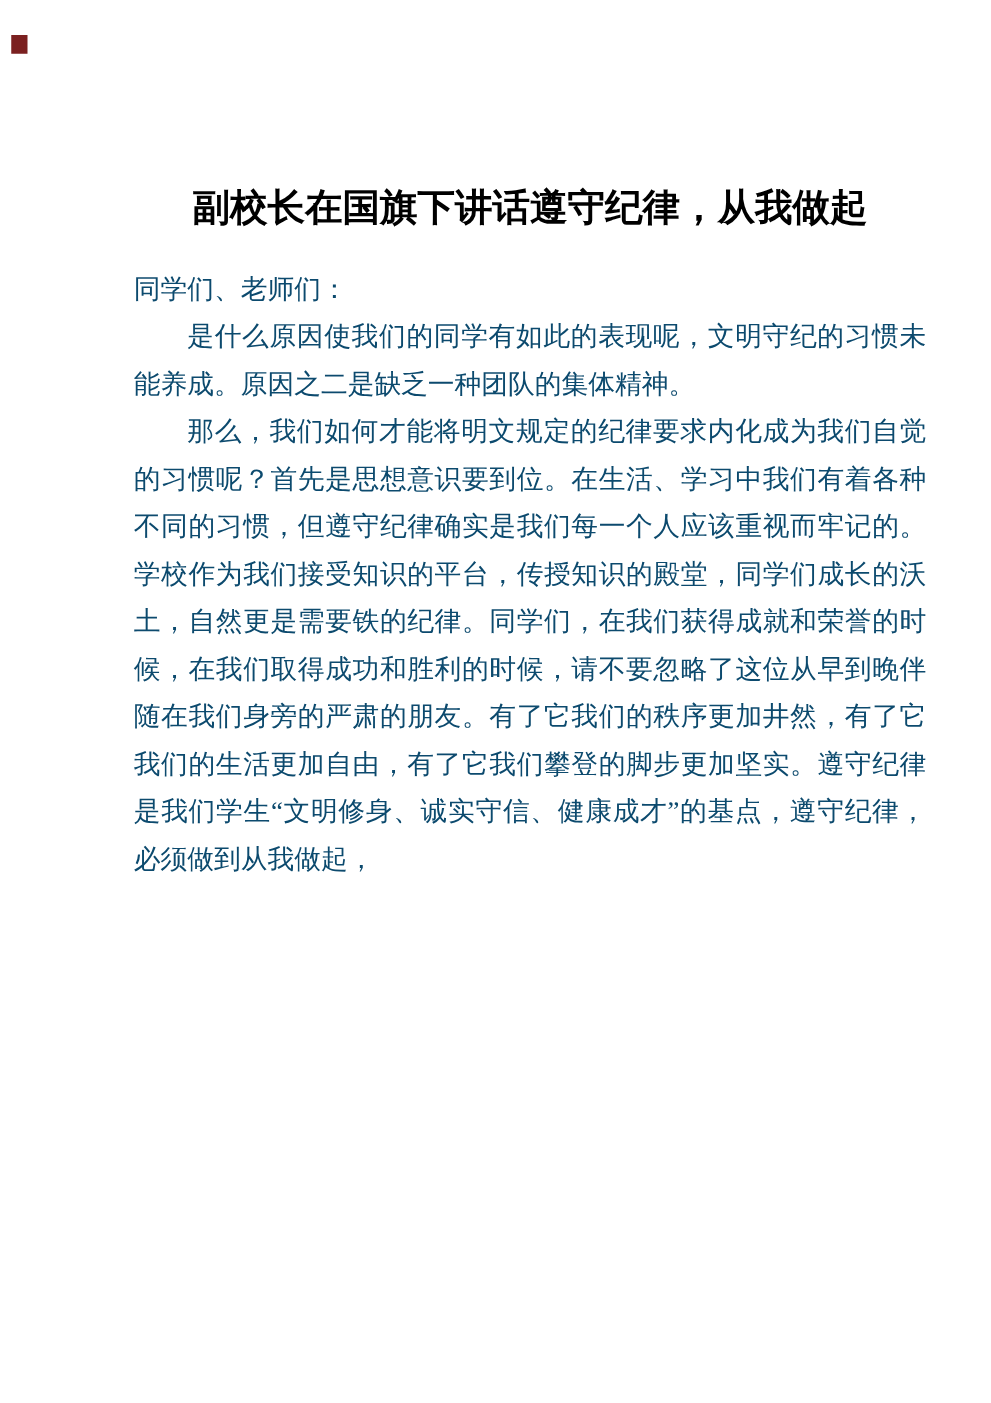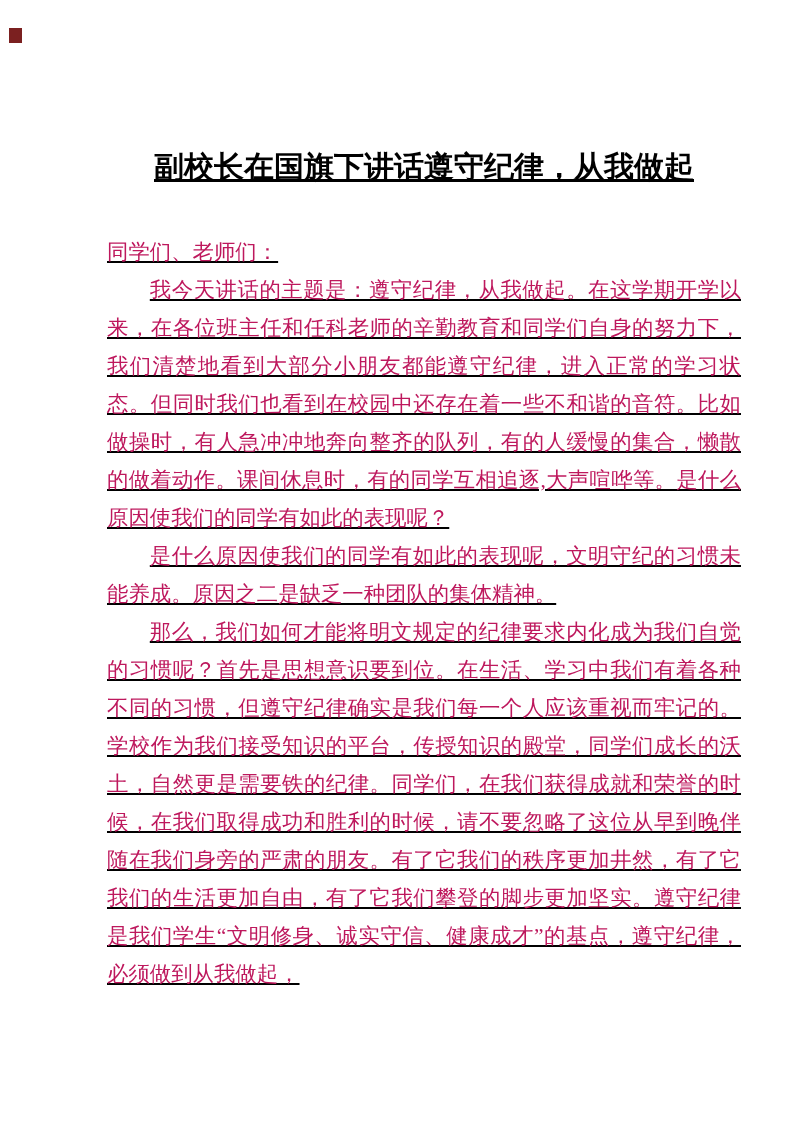--- a/index.html
+++ b/index.html
@@ -24,38 +24,37 @@
     position: absolute;
     left: 9px;
     top: 28px;
     width: 13px;
     height: 15px;
     background: #7b2020;
   }
   .content {
     box-sizing: border-box;
     padding: 148px 52px 0 107px;
-    text-decoration: underline;
   }
   .doc-title {
     margin: 0;
     font-family: "Liberation Sans", "DejaVu Sans", sans-serif;
     font-weight: 700;
     font-size: 30px;
     line-height: 38px;
     text-align: center;
     color: #000000;
     letter-spacing: 0px;
     white-space: nowrap;
   }
   .doc-body {
-    margin-top: 47px;
+    margin-top: 26px;
     font-size: 21.4px;
     line-height: 38px;
-    color: #be185d;
+    color: #0c4a6e;
     text-align: justify;
     text-justify: inter-ideograph;
   }
   .doc-body p.para {
     margin: 0;
     padding: 0;
   }
   .doc-body p.indent {
     text-indent: 2em;
   }
@@ -64,18 +63,17 @@
 <body>
 
 <div class="page">
   <div class="corner-marker" style="background: rgb(123, 32, 32);"></div>
 
   <div class="content">
     <h1 class="doc-title">副校长在国旗下讲话遵守纪律，从我做起</h1>
 
     <div class="doc-body">
         <p class="para">同学们、老师们：</p>
-        <p class="para indent">我今天讲话的主题是：遵守纪律，从我做起。在这学期开学以来，在各位班主任和任科老师的辛勤教育和同学们自身的努力下，我们清楚地看到大部分小朋友都能遵守纪律，进入正常的学习状态。但同时我们也看到在校园中还存在着一些不和谐的音符。比如做操时，有人急冲冲地奔向整齐的队列，有的人缓慢的集合，懒散的做着动作。课间休息时，有的同学互相追逐,大声喧哗等。是什么原因使我们的同学有如此的表现呢？</p>
         <p class="para indent">是什么原因使我们的同学有如此的表现呢，文明守纪的习惯未能养成。原因之二是缺乏一种团队的集体精神。</p>
         <p class="para indent">那么，我们如何才能将明文规定的纪律要求内化成为我们自觉的习惯呢？首先是思想意识要到位。在生活、学习中我们有着各种不同的习惯，但遵守纪律确实是我们每一个人应该重视而牢记的。学校作为我们接受知识的平台，传授知识的殿堂，同学们成长的沃土，自然更是需要铁的纪律。同学们，在我们获得成就和荣誉的时候，在我们取得成功和胜利的时候，请不要忽略了这位从早到晚伴随在我们身旁的严肃的朋友。有了它我们的秩序更加井然，有了它我们的生活更加自由，有了它我们攀登的脚步更加坚实。遵守纪律是我们学生“文明修身、诚实守信、健康成才”的基点，遵守纪律，必须做到从我做起，</p>
       </div>
   </div>
 </div>
 
 </body></html>

